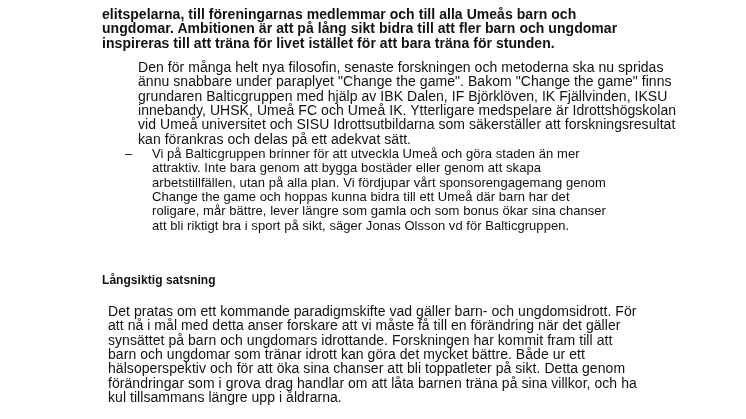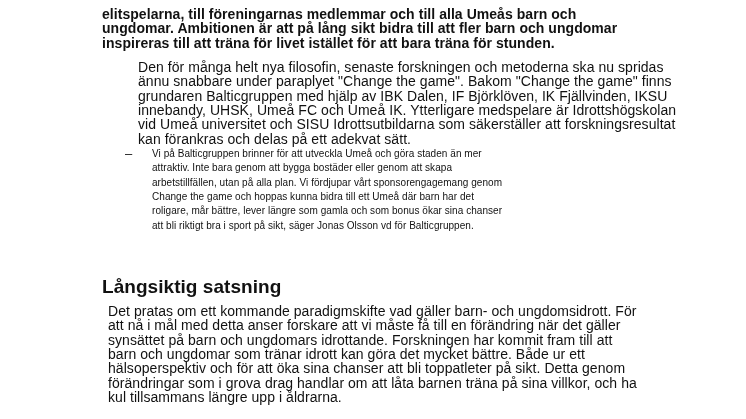--- a/index.html
+++ b/index.html
@@ -43,31 +43,31 @@
     display: flex;
     align-items: flex-start;
   }
   .quote-dash {
     flex: 0 0 27px;
     font-size: 13px;
     line-height: 14.33px;
   }
   .quote-text {
     flex: 1 1 auto;
-    font-size: 10px;
+    font-size: 13px;
     line-height: 14.33px;
     white-space: pre-line;
     letter-spacing: 0.05px;
   }
   .heading {
     left: 102px;
     top: 261px;
     width: 620px;
     font-weight: bold;
-    font-size: 19px;
+    font-size: 12px;
   }
   .para2 {
     left: 108px;
     top: 290px;
     width: 630px;
   }
   .para3 {
     left: 102px;
     top: 405px;
     width: 640px;

